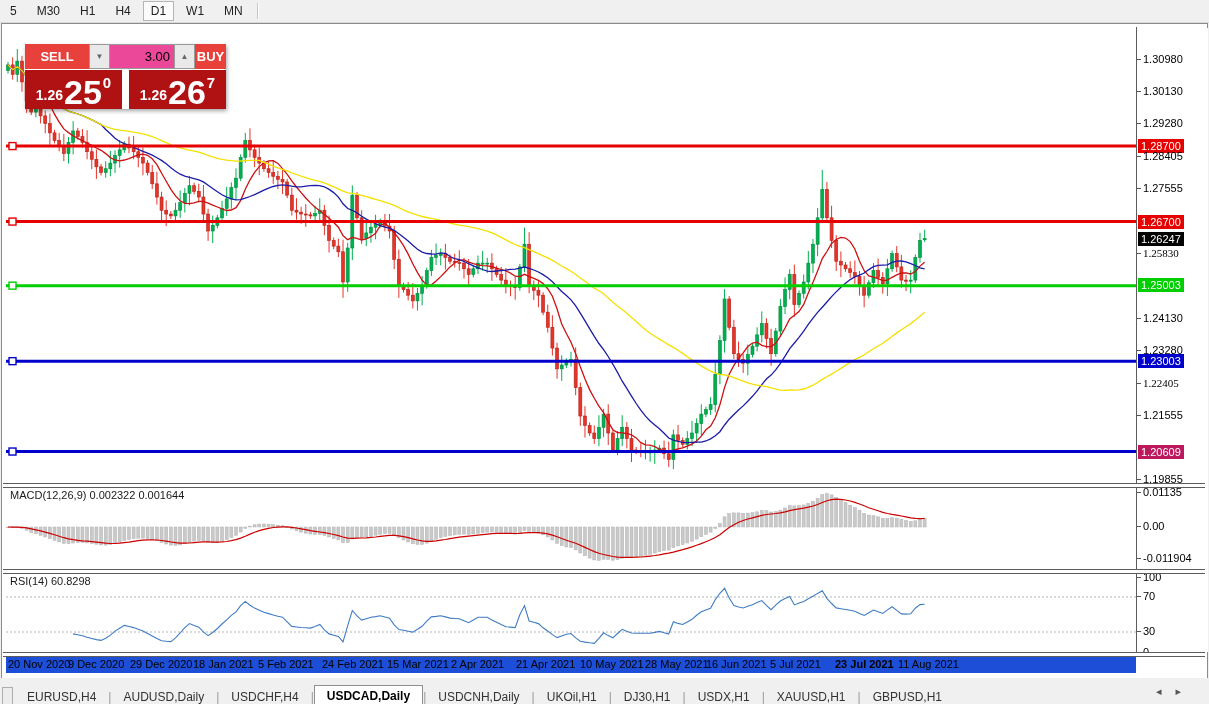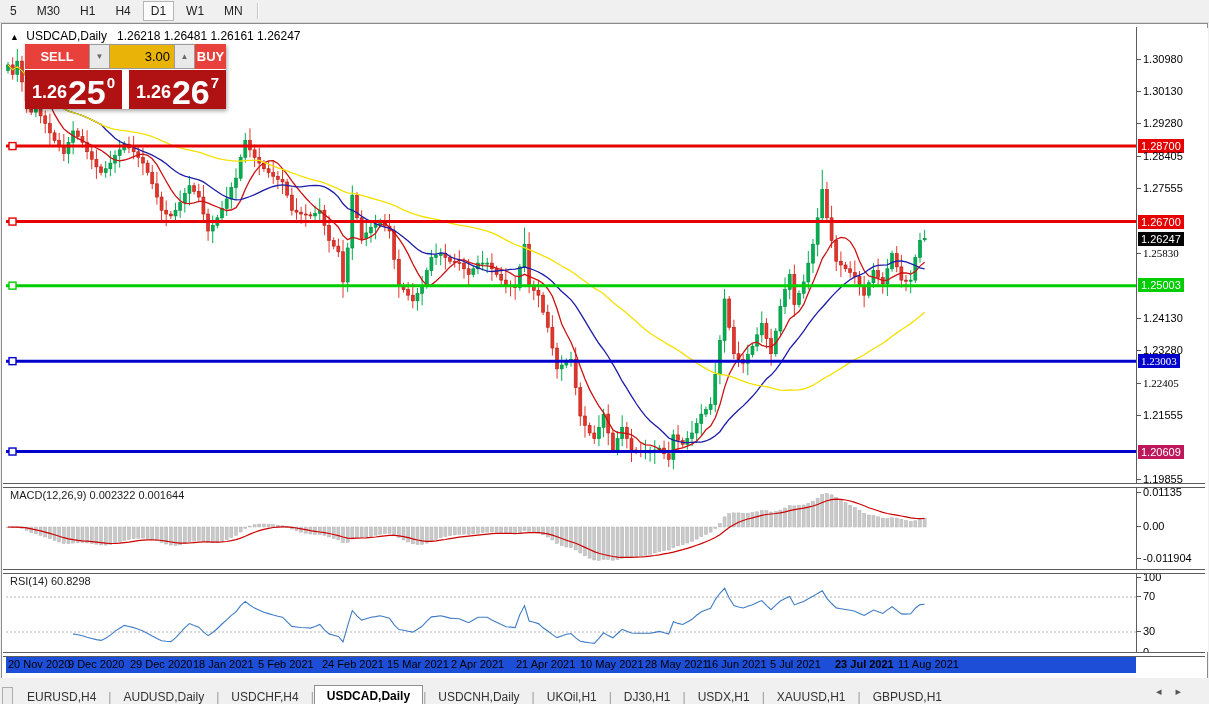--- a/index.html
+++ b/index.html
@@ -13,24 +13,24 @@
   #winborder{position:absolute;left:1px;top:23px;width:1205px;height:679px;border:1px solid #8b8b8b;background:#fff;}
   #chart-title{position:absolute;left:10px;top:29px;font-size:12px;color:#000;z-index:6;}
   #chart-title .tri{font-size:9px;margin-right:4px;}
   
   #trade-panel{position:absolute;left:25px;top:44px;width:201px;z-index:10;box-shadow:1px 2px 4px rgba(0,0,0,.35);}
   #tp-row1{display:flex;height:25px;}
   .tp-btn{background:#e8403a;color:#fff;font-weight:bold;font-size:13px;display:flex;align-items:center;justify-content:center;}
   #sell-btn{width:64px;}
   #buy-btn{width:56px;flex:1;}
   .spin-btn{width:19px;background:#e9e9e9;border:1px solid #9a9a9a;display:flex;align-items:center;justify-content:center;font-size:8px;color:#666;}
-  #vol-field{width:56px;background:#eab308;border-top:1px solid #9a9a9a;border-bottom:1px solid #9a9a9a;font-size:13px;color:#000;text-align:right;padding:0 4px;display:flex;align-items:center;justify-content:flex-end;}
+  #vol-field{width:56px;background:#ec4899;border-top:1px solid #9a9a9a;border-bottom:1px solid #9a9a9a;font-size:13px;color:#000;text-align:right;padding:0 4px;display:flex;align-items:center;justify-content:flex-end;}
   #tp-row2{display:flex;height:39px;margin-top:1px;}
   .price-box{background:#b01112;color:#fff;display:flex;align-items:flex-end;justify-content:center;padding-bottom:2px;width:97px;}
-  .price-box .small{font-size:18px;font-weight:bold;margin:0 1px 4px 0;}
+  .price-box .small{font-size:14px;font-weight:bold;margin:0 1px 4px 0;}
   .price-box .big{font-size:34px;font-weight:bold;line-height:30px;}
   .price-box .sup{font-size:15px;font-weight:bold;margin:0 0 16px 1px;}
   #price-gap{width:7px;background:transparent;}
   
   svg.pane{position:absolute;left:6px;background:#fff;}
   .sep{position:absolute;left:3px;width:1202px;height:3px;background:#fff;border-top:1px solid #5c5c5c;border-bottom:1px solid #5c5c5c;z-index:5;}
   #axisline{position:absolute;left:1136px;top:27px;width:1px;height:625px;background:#5c5c5c;z-index:4;}
   #axis{position:absolute;left:1137px;top:28px;width:71px;height:624px;background:#fff;z-index:4;}
   .tick{position:absolute;left:6px;font-size:11px;color:#000;white-space:nowrap;}
   .tick:before{content:"";position:absolute;left:-6px;top:6px;width:4px;height:1px;background:#555;}
@@ -59,26 +59,20 @@
       <div class="tf-btn">H1</div>
       <div class="tf-btn">H4</div>
       <div class="tf-btn active">D1</div>
       <div class="tf-btn">W1</div>
       <div class="tf-btn">MN</div>
       <div class="tb-sep"></div>
     </div>
 
   <div id="winborder"></div>
 
-  <div id="chart-title">
-    <span class="tri">▲</span>
-    <span>USDCAD,Daily</span>
-    <span>&nbsp;</span>
-    <span>1.26218 1.26481 1.26161 1.26247</span>
-  </div>
 
   <svg id="price-pane" class="pane" style="top:28px" width="1130" height="455">
       <line x1="2" y1="33.887640449438834" x2="2" y2="45.59101123595522" stroke="#00b050" stroke-width="1"></line>
       <rect x="0.5" y="36.907865168539615" width="3" height="5.662921348314825" fill="#00b050" stroke="#008a3c" stroke-width="0.6"></rect>
       <line x1="6.653" y1="29.35730337078681" x2="6.653" y2="51.63146067415681" stroke="#e6342a" stroke-width="1"></line>
       <rect x="5.153" y="36.907865168539615" width="3" height="9.438202247190816" fill="#e6342a" stroke="#b32017" stroke-width="0.6"></rect>
       <line x1="11.306" y1="21.0516853932588" x2="11.306" y2="53.89662921348324" stroke="#00b050" stroke-width="1"></line>
       <rect x="9.806" y="33.13258426966279" width="3" height="13.213483146067638" fill="#00b050" stroke="#008a3c" stroke-width="0.6"></rect>
       <line x1="15.959" y1="27.84719101123642" x2="15.959" y2="63.712359550561644" stroke="#e6342a" stroke-width="1"></line>
       <rect x="14.459" y="33.13258426966279" width="3" height="20.764044943820444" fill="#e6342a" stroke="#b32017" stroke-width="0.6"></rect>
@@ -692,21 +686,21 @@
     </svg>
 
   <div class="sep" style="top:483px"></div>
   <div class="sep" style="top:569px"></div>
   <div class="sep" style="top:652px"></div>
   <div id="axisline"></div>
   <div id="axis">
       <div class="chip" style="top: 111.076px; background: rgb(230, 0, 0);">1.28700</div>
       <div class="chip" style="top: 186.582px; background: rgb(230, 0, 0);">1.26700</div>
       <div class="chip" style="top: 250px; background: rgb(0, 206, 0);">1.25003</div>
-      <div class="chip" style="top: 326.154px; background: rgb(0, 0, 204); font-family: Liberation Serif, serif;">1.23003</div>
+      <div class="chip" style="top: 326.154px; background: rgb(0, 0, 204);">1.23003</div>
       <div class="chip" style="top: 416.534px; background: #be185d;">1.20609</div>
       <div class="tick" style="top: 25px;">1.30980</div>
       <div class="tick" style="top: 57.0899px;">1.30130</div>
       <div class="tick" style="top: 89.1798px;">1.29280</div>
       <div class="tick" style="top: 122.213px;">1.28405</div>
       <div class="tick" style="top: 154.303px;">1.27555</div>
       <div class="tick" style="top: 219.427px; font-family: Liberation Serif, serif;">1.25830</div>
       <div class="tick" style="top: 283.607px;">1.24130</div>
       <div class="tick" style="top: 315.697px;">1.23280</div>
       <div class="tick" style="top: 348.73px; font-family: Liberation Serif, serif;">1.22405</div>

